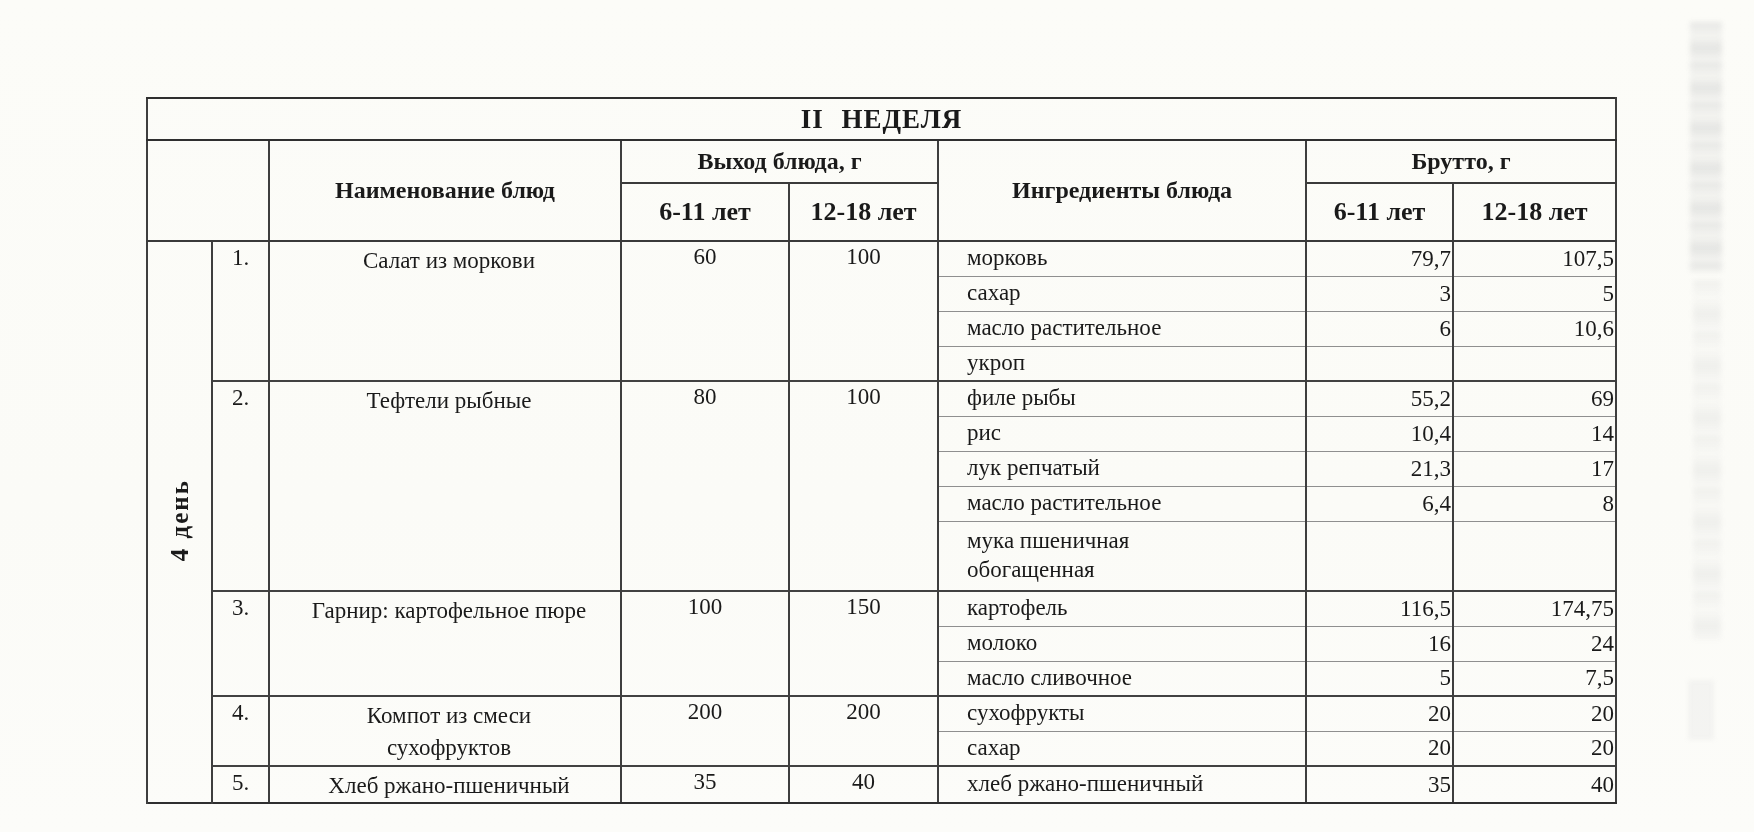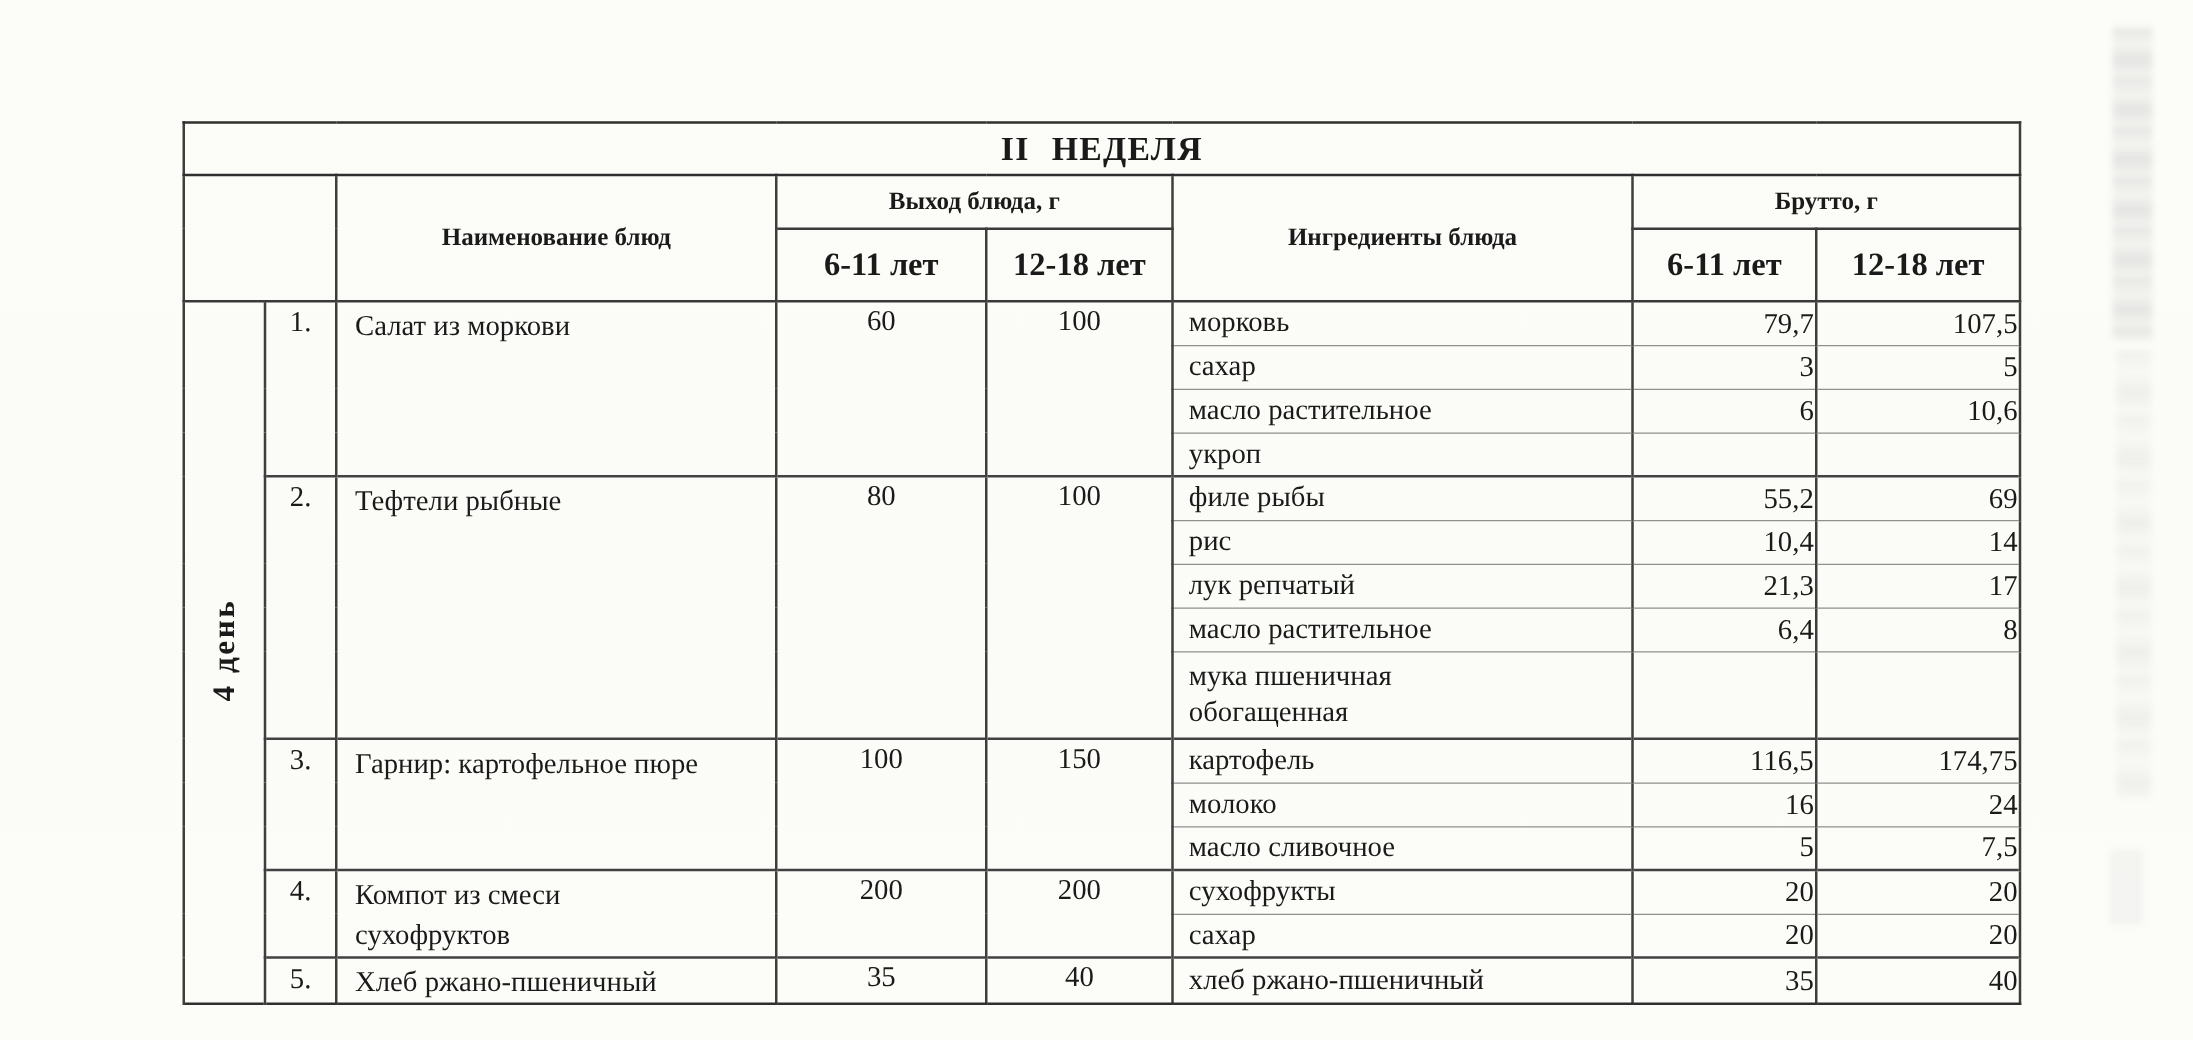--- a/index.html
+++ b/index.html
@@ -40,21 +40,21 @@
     padding-top: 2px;
   }
   
   tr.head-row1 { height: 43px; }
   tr.head-row2 { height: 58px; }
   td.h-cell {
     border: 2px solid #3a3a3a;
     text-align: center;
     vertical-align: middle;
     font-weight: bold;
-    font-size: 20px;
+    font-size: 24px;
     padding: 2px 4px;
   }
   td.h-sub { font-size: 26px; }
   
   tr.ing-row { height: 35px; }
   tr.ing-row.tall { height: 70px; }
   tr.ing-row > td { border-top: 1.2px solid #8f8f8f; border-bottom: 1.2px solid #8f8f8f; }
   tr.ing-row.dish-start > td { border-top: 2.4px solid #424242; }
   tr.ing-row:last-child > td { border-bottom: 2.5px solid #2f2f2f; }
   table.menu { border: 2.5px solid #2f2f2f; }
@@ -69,33 +69,33 @@
     font-weight: bold;
     font-size: 25px;
     letter-spacing: 2px;
     white-space: nowrap;
   }
   td.c-num {
     text-align: center; vertical-align: top;
     font-size: 23px; padding-top: 3px;
   }
   td.c-name {
-    text-align: left; vertical-align: top;
+    text-align: center; vertical-align: top;
     font-size: 23px; line-height: 1.4;
     padding: 3px 6px 0 14px;
     white-space: pre-line;
   }
   td.c-out {
     text-align: center; vertical-align: top;
     font-size: 23px; padding-top: 2px;
   }
   td.c-ing {
     text-align: left; vertical-align: middle;
     font-size: 23px; line-height: 1.25;
-    padding: 1px 4px 1px 12px;
+    padding: 1px 4px 1px 28px;
     white-space: pre-line;
   }
   td.c-gross {
     text-align: right; vertical-align: middle;
     font-size: 23px;
   }
   
   .artifact {
     position: absolute;
     pointer-events: none;

